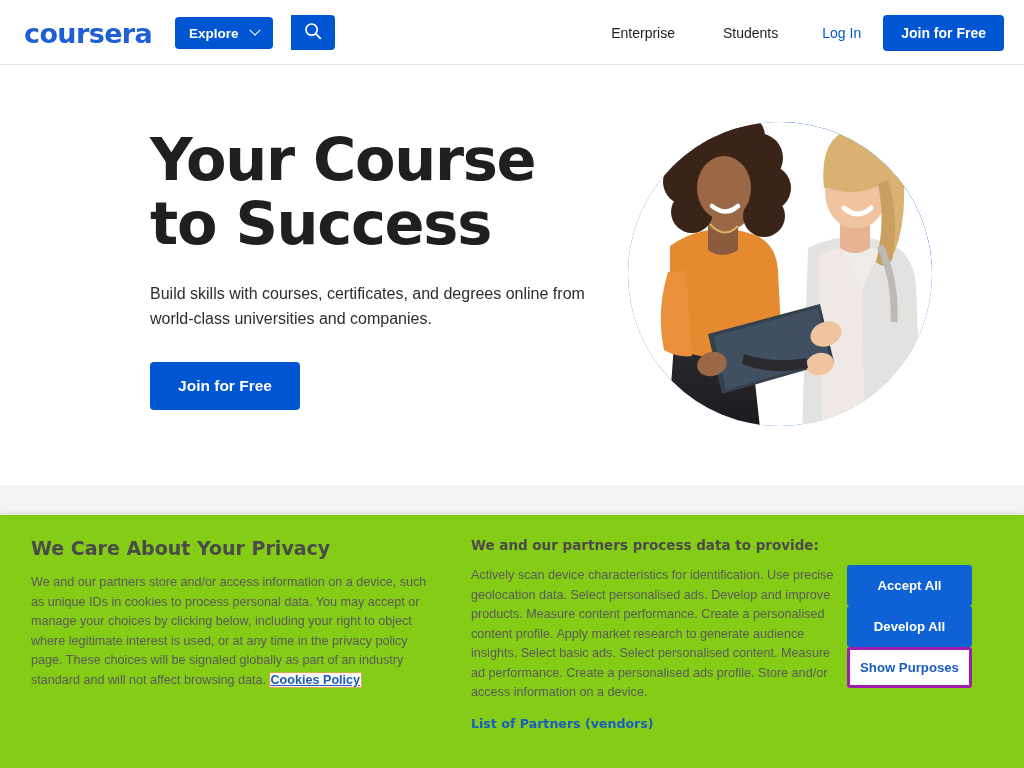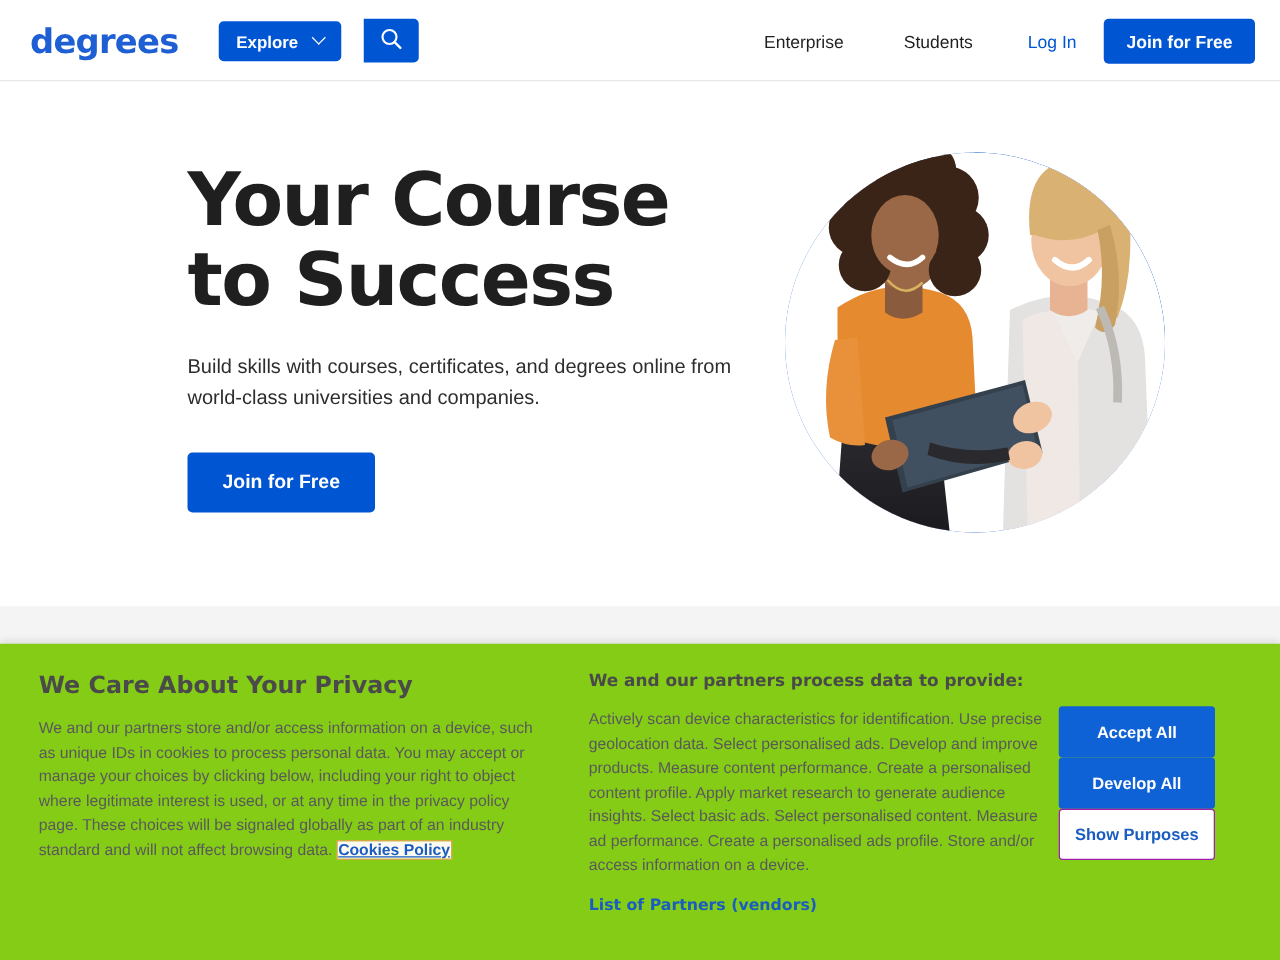--- a/index.html
+++ b/index.html
@@ -281,31 +281,31 @@
     font-family: "Liberation Sans", sans-serif;
   }
   .cc-btn.primary {
     background: #0f62d6;
     color: #ffffff;
     border: none;
   }
   .cc-btn.outline {
     background: #ffffff;
     color: #1a5dc0;
-    border: 1px solid #a21caf;
+    border: 3px solid #a21caf;
   }
 </style>
 </head>
 <body>
 
 <div id="page">
 
   <div class="header">
 
-    <div class="logo">degrees</div>
+    <div class="logo">coursera</div>
 
     <button class="explore-btn">
       <span>Explore</span>
       <span class="caret"></span>
     </button>
 
     <div class="search-wrap">
       <button class="search-btn">
         <span>
           <svg width="18" height="18" viewBox="0 0 18 18" fill="none">

